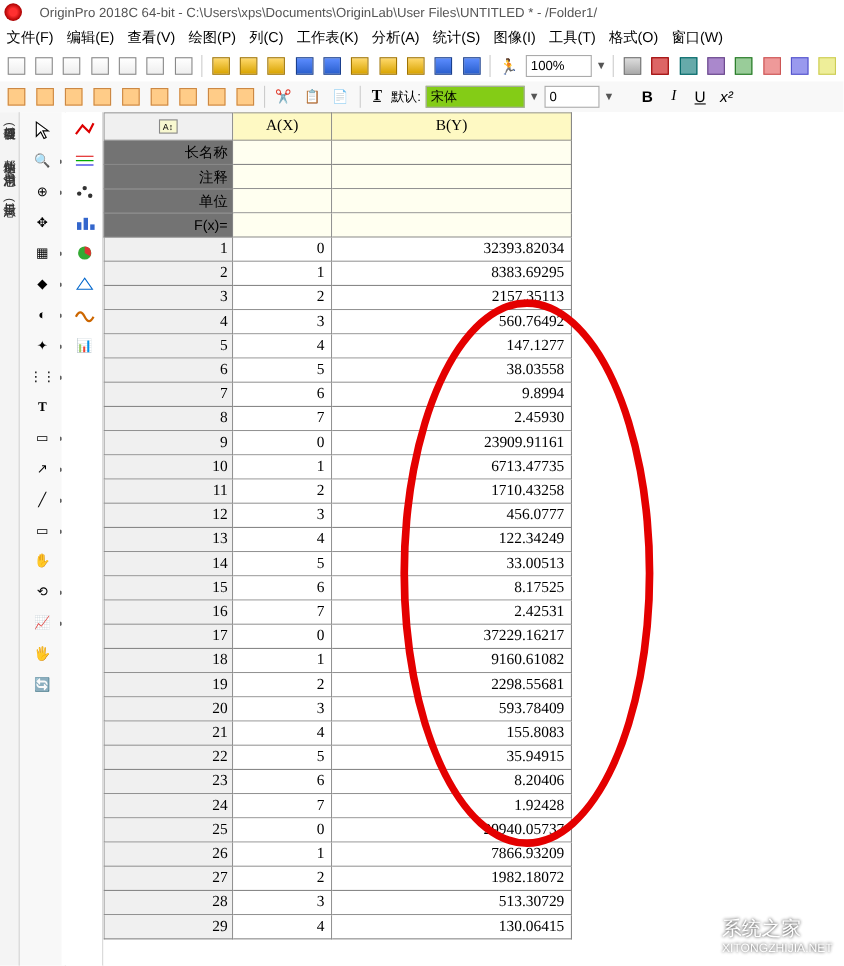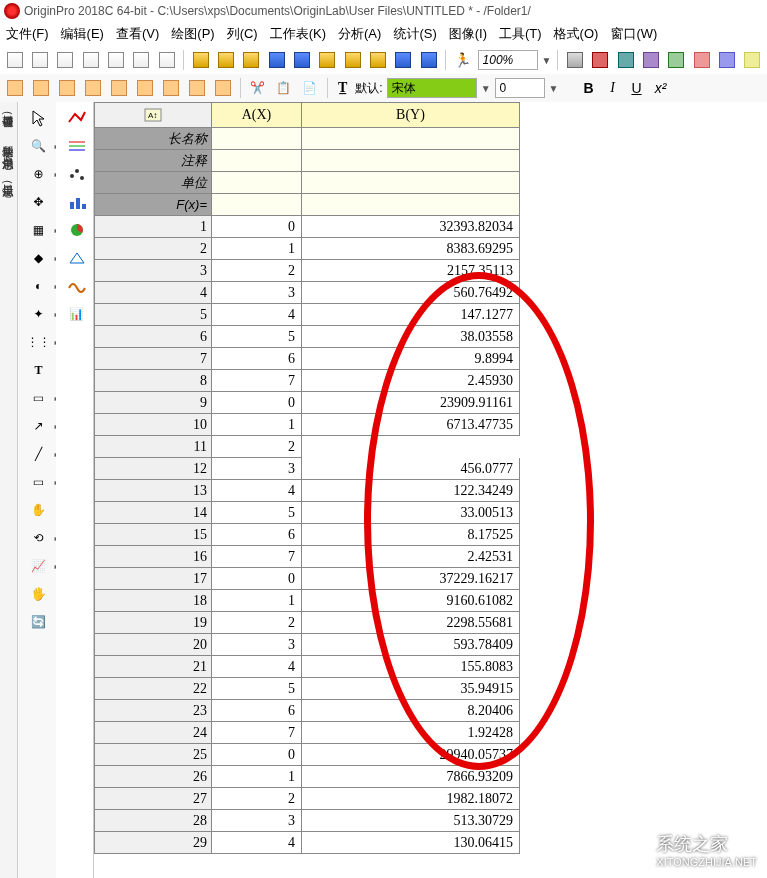--- a/index.html
+++ b/index.html
@@ -1,31 +1,31 @@
 <!DOCTYPE html>
 <html><head>
 <meta charset="utf-8">
 <style>
   * { box-sizing: border-box; margin: 0; padding: 0; }
   body { font-family: Arial, "Microsoft YaHei", sans-serif; font-size: 12px; background: #fff; width: 767px; height: 878px; overflow: hidden; position: relative; }
   
   
-  .titlebar { height: 22px; background: #fff; display: flex; align-items: center; padding: 2px 4px; font-size: 12px; color: #555; }
+  .titlebar { height: 22px; background: #fff; display: flex; align-items: center; padding: 2px 4px; font-size: 12px; color: #555; gap: 12px; }
   .titlebar .app-icon { width: 16px; height: 16px; margin-right: 4px; background: radial-gradient(circle, #ff3030 30%, #a00 70%); border-radius: 50%; }
   
   
   .menubar { height: 24px; display: flex; align-items: center; padding: 0 0; background: #fff; }
   .menubar .menu-item { padding: 2px 6px; font-size: 13px; color: #000; cursor: pointer; }
   
   
   .toolbar-row { height: 28px; display: flex; align-items: center; padding: 1px 4px; background: #f8f8f8; gap: 4px; }
   .toolbar-row.tb1 { background: #fff; }
   .tb-icon { width: 22px; height: 22px; display: inline-flex; align-items: center; justify-content: center; border: 1px solid transparent; cursor: pointer; }
   .tb-sep { width: 1px; height: 20px; background: #ccc; margin: 0 2px; }
-  .zoom-box { width: 60px; height: 20px; border: 1px solid #aaa; font-size: 12px; padding: 0 4px; background: #fff; font-style: italic; }
+  .zoom-box { width: 60px; height: 20px; border: 1px solid #aaa; font-size: 12px; padding: 0 4px; background: #fff; }
   .font-box { width: 90px; height: 20px; border: 1px solid #aaa; font-size: 12px; padding: 0 4px; background: #84cc16; }
   .size-box { width: 50px; height: 20px; border: 1px solid #aaa; font-size: 12px; padding: 0 4px; background: #fff; }
   .bold-btn { font-weight: bold; font-size: 14px; width: 20px; text-align: center; cursor: pointer; }
   .italic-btn { font-style: italic; font-family: serif; font-size: 14px; width: 20px; text-align: center; cursor: pointer; }
   .underline-btn { text-decoration: underline; font-size: 14px; width: 20px; text-align: center; cursor: pointer; }
   .sup-btn { font-size: 14px; width: 20px; text-align: center; cursor: pointer; font-style: italic; }
   
   
   .main { display: flex; height: calc(878px - 22px - 24px - 28px - 28px); }
   
@@ -43,21 +43,21 @@
   
   .worksheet { flex: 1; background: #fff; position: relative; overflow: hidden; }
   .ws-corner { position: absolute; top: 0; left: 0; width: 118px; height: 26px; border: 1px solid #888; background: #f0f0f0; display: flex; align-items: center; justify-content: center; }
   .ws-col-headers { position: absolute; top: 0; left: 118px; right: 0; height: 26px; display: flex; }
   .ws-col-h { border: 1px solid #888; border-left: none; background: #fef9c3; display: flex; align-items: center; justify-content: center; font-size: 14px; font-family: "Times New Roman", serif; }
   .ws-col-h.ca { width: 90px; }
   .ws-col-h.cb { width: 218px; }
   
   .ws-meta-rows { position: absolute; top: 26px; left: 0; right: 0; }
   .ws-meta-row { display: flex; height: 22px; }
-  .ws-meta-label { width: 118px; border: 1px solid #888; border-top: none; background: #a3a3a3; display: flex; align-items: center; justify-content: flex-end; padding-right: 4px; font-size: 13px; font-family: "Microsoft YaHei", sans-serif; font-style: italic; }
+  .ws-meta-label { width: 118px; border: 1px solid #888; border-top: none; background: #737373; display: flex; align-items: center; justify-content: flex-end; padding-right: 4px; font-size: 13px; font-family: "Microsoft YaHei", sans-serif; }
   .ws-meta-cell { border: 1px solid #888; border-top: none; border-left: none; background: #fffff0; }
   .ws-meta-cell.ca { width: 90px; }
   .ws-meta-cell.cb { width: 218px; }
   
   .ws-data { position: absolute; top: 114px; left: 0; right: 0; bottom: 0; overflow: hidden; }
   .ws-row { display: flex; height: 22px; }
   .ws-row-h { width: 118px; border: 1px solid #888; border-top: none; background: #f0f0f0; display: flex; align-items: center; justify-content: flex-end; padding-right: 4px; font-size: 14px; font-family: "Times New Roman", serif; }
   .ws-cell { border: 1px solid #888; border-top: none; border-left: none; background: #fff; display: flex; align-items: center; justify-content: flex-end; padding-right: 6px; font-size: 14px; font-family: "Times New Roman", serif; }
   .ws-cell.ca { width: 90px; }
   .ws-cell.cb { width: 218px; }
@@ -406,20 +406,21 @@
           <div class="ws-cell cb">23909.91161</div>
         </div>
         <div class="ws-row">
           <div class="ws-row-h">10</div>
           <div class="ws-cell ca">1</div>
           <div class="ws-cell cb">6713.47735</div>
         </div>
         <div class="ws-row">
           <div class="ws-row-h">11</div>
           <div class="ws-cell ca">2</div>
+          <div class="ws-cell cb">1710.43258</div>
         </div>
         <div class="ws-row">
           <div class="ws-row-h">12</div>
           <div class="ws-cell ca">3</div>
           <div class="ws-cell cb">456.0777</div>
         </div>
         <div class="ws-row">
           <div class="ws-row-h">13</div>
           <div class="ws-cell ca">4</div>
           <div class="ws-cell cb">122.34249</div>

